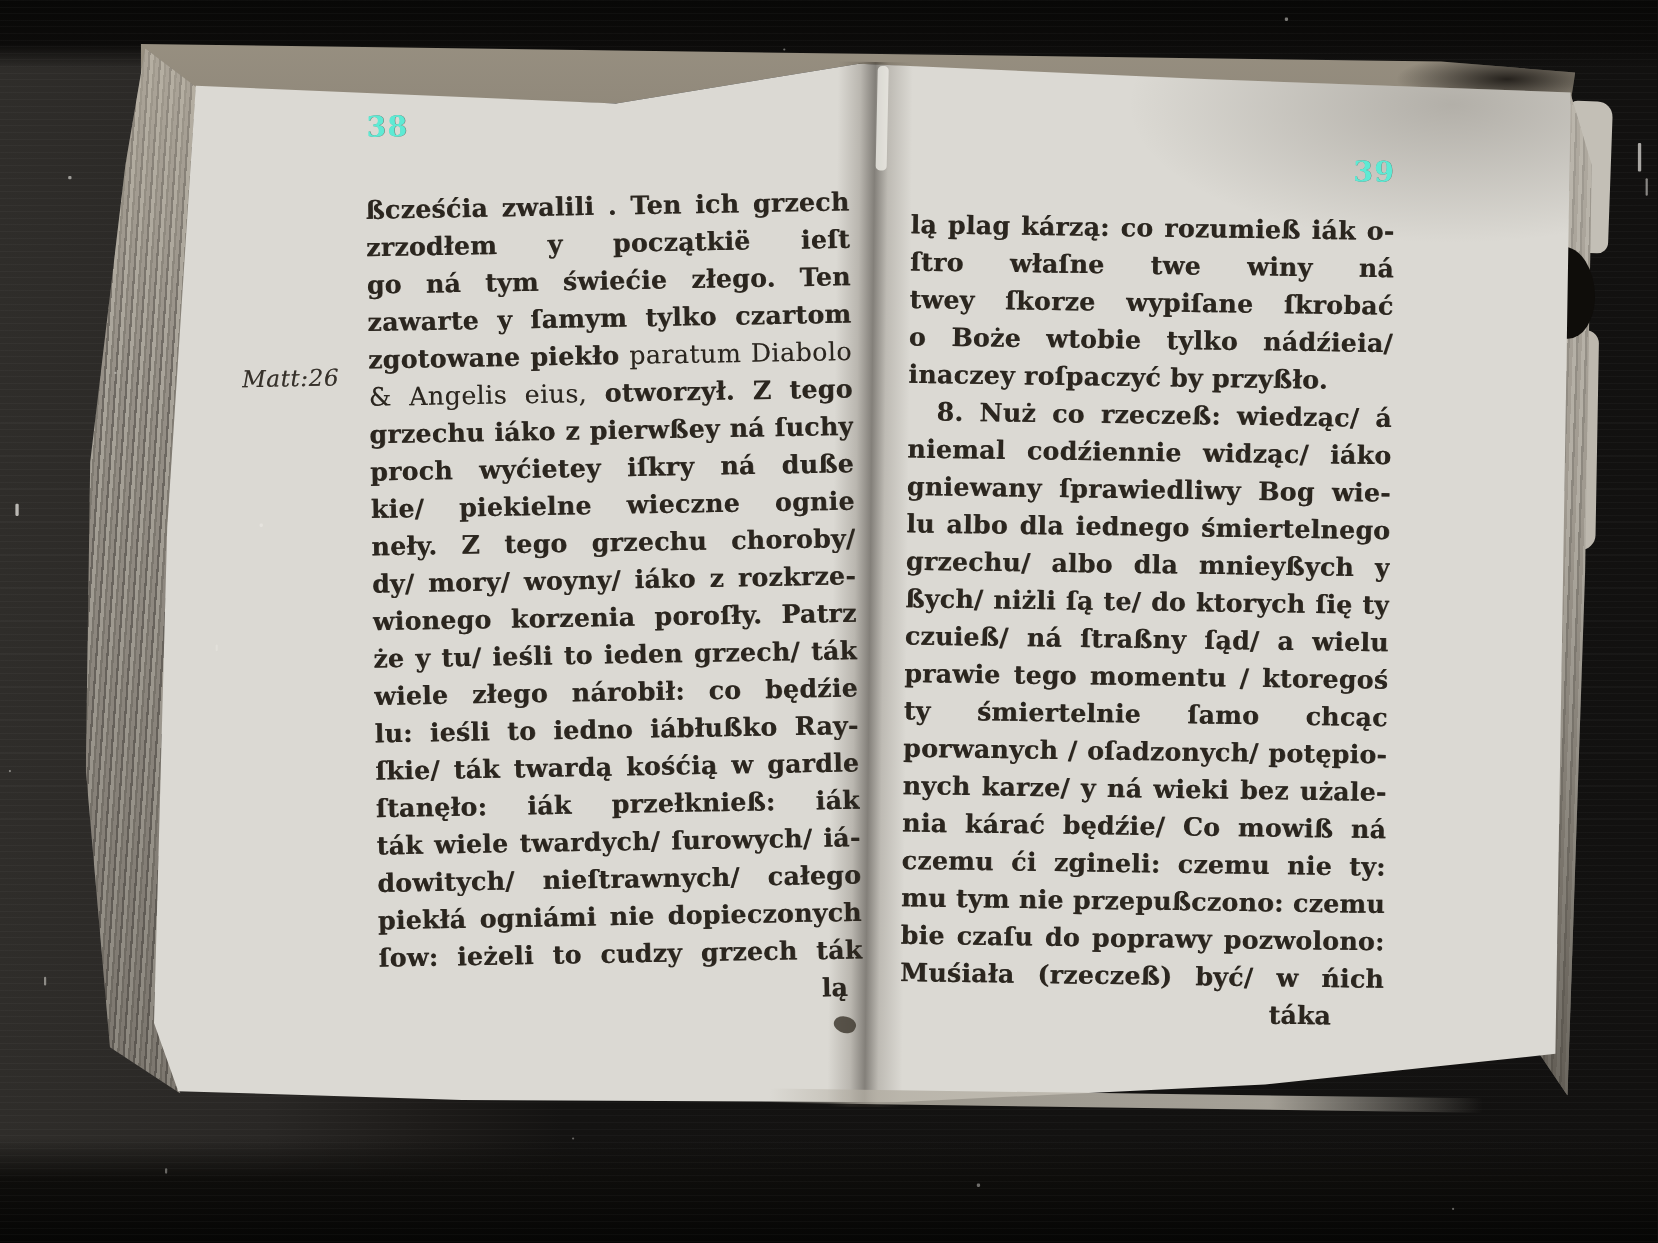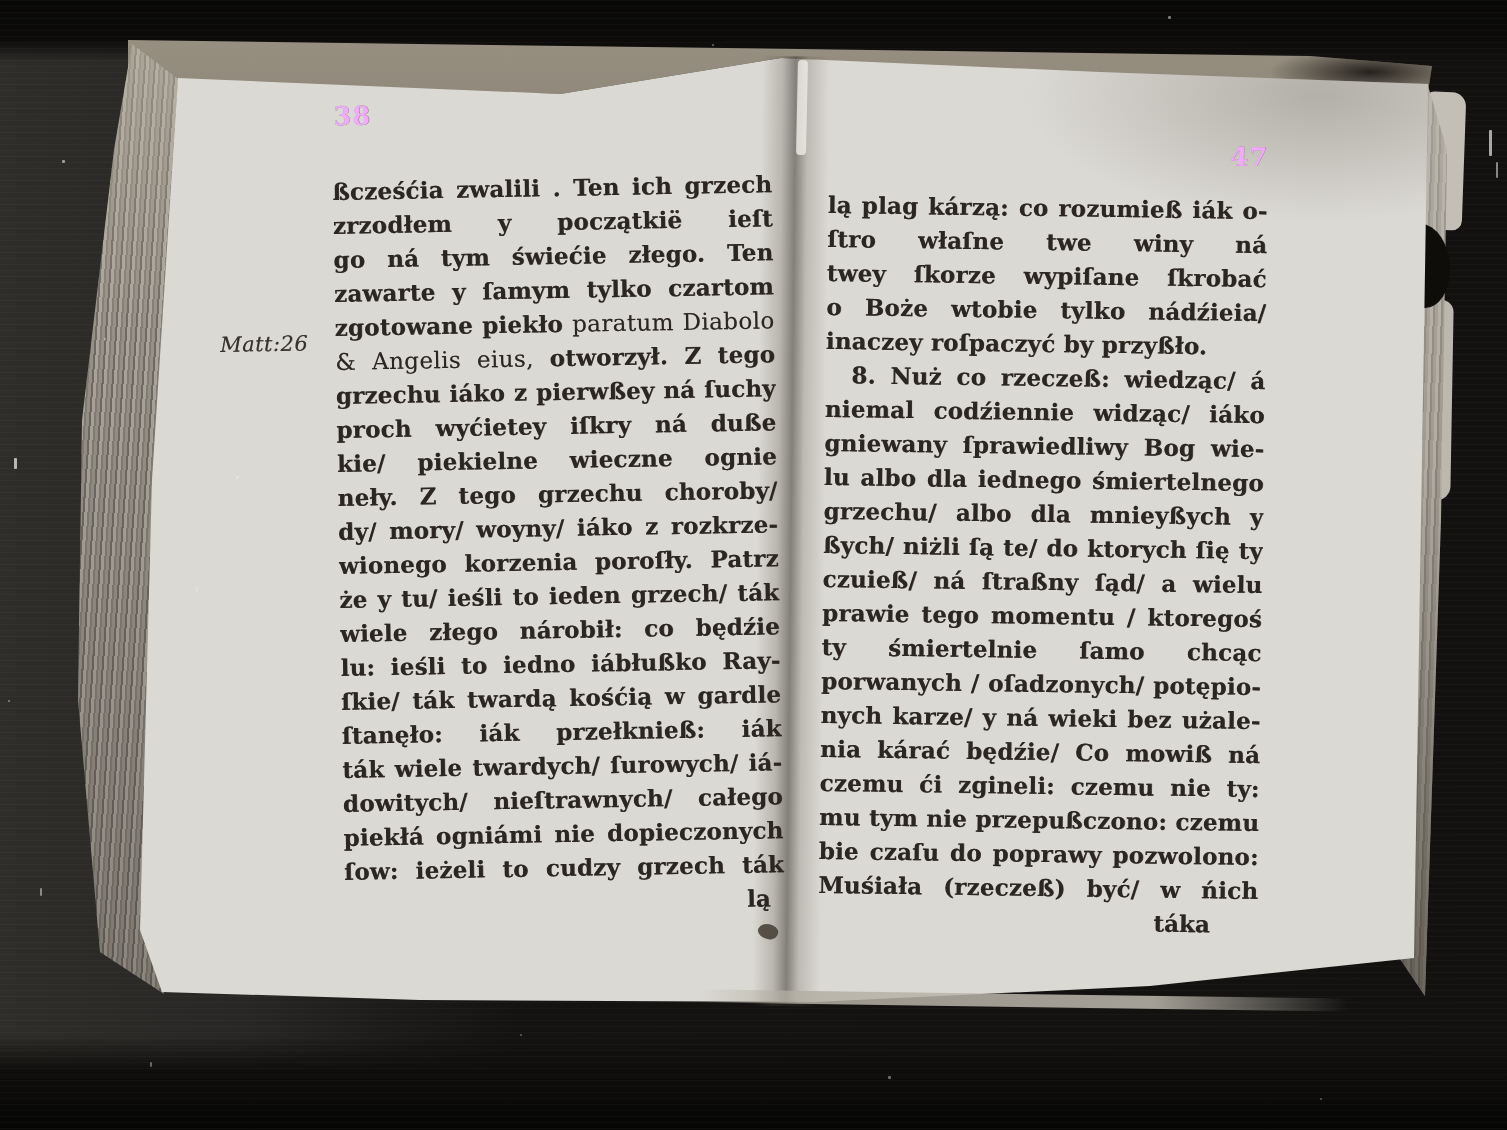--- a/index.html
+++ b/index.html
@@ -62,21 +62,21 @@
     background:linear-gradient(to right, rgba(0,0,0,0) 0%, rgba(86,79,69,0.25) 30%, rgba(44,39,33,0.5) 50%, rgba(86,79,69,0.22) 68%, rgba(0,0,0,0) 100%);
   }
   .crease-light{left:797px;top:60px;width:10px;height:95px;background:rgba(238,236,230,0.8);transform:rotate(1.2deg);border-radius:4px;}
   .bottom-sliver{
     left:700px;top:994px;width:648px;height:13px;transform:rotate(0.8deg);border-radius:3px;opacity:.85;
     background:linear-gradient(to right, rgba(0,0,0,0), #b4afa4 15%, #beb9ae 70%, rgba(0,0,0,0));
   }
   .smudge{left:758px;top:924px;width:20px;height:15px;background:#423c33;border-radius:60% 40% 55% 45%;opacity:.85;transform:rotate(25deg);}
   
   .pageno{
-    font-size:26px;font-weight:700;color:#f0abfc;letter-spacing:1px;
+    font-size:26px;font-weight:700;color:#5eead4;letter-spacing:1px;
     text-shadow:0.4px 0 0 rgba(43,38,31,0.6);
   }
   .pageno-left{left:333px;top:101px;transform:rotate(-1deg);}
   .pageno-right{left:1230px;top:142px;transform:rotate(0.8deg);}
   .margin-note{
     left:220px;top:332px;width:110px;transform:rotate(-1deg);
     font-style:italic;font-size:21px;color:#36312a;letter-spacing:0.5px;
     text-shadow:0.3px 0 0 rgba(43,38,31,0.5);
   }
   .textblock{
@@ -115,21 +115,21 @@
   <div class="right-stack"></div>
   <div class="right-notch"></div>
 
   <div class="paper"></div>
   <div class="gutter"></div>
   <div class="crease-light"></div>
   <div class="bottom-sliver"></div>
   <div class="smudge"></div>
 
   <div class="pageno pageno-left">38</div>
-  <div class="pageno pageno-right">47</div>
+  <div class="pageno pageno-right">39</div>
 
   <div class="margin-note">Matt:26</div>
 
   <div class="textblock left-block">
     <div id="left-lines" style="position:static">
         <div class="line"><span class="seg gothic">ßcześćia zwalili . Ten ich grzech</span></div>
         <div class="line"><span class="seg gothic">zrzodłem y początkië ieſt wßytkie-</span></div>
         <div class="line"><span class="seg gothic">go ná tym świećie złego. Ten grzech</span></div>
         <div class="line"><span class="seg gothic">zawarte y ſamym tylko czartom</span></div>
         <div class="line"><span class="seg gothic">zgotowane piekło </span><span class="seg roman">paratum Diabolo</span></div>

